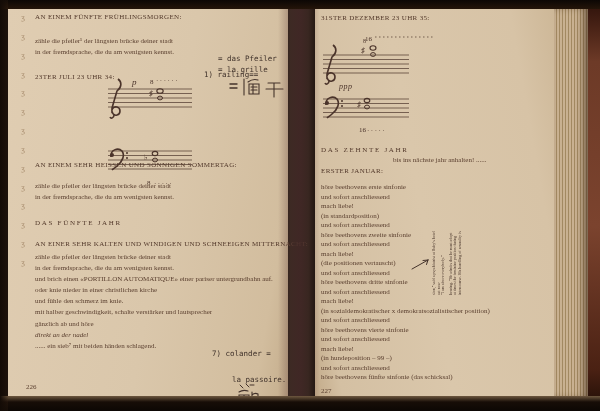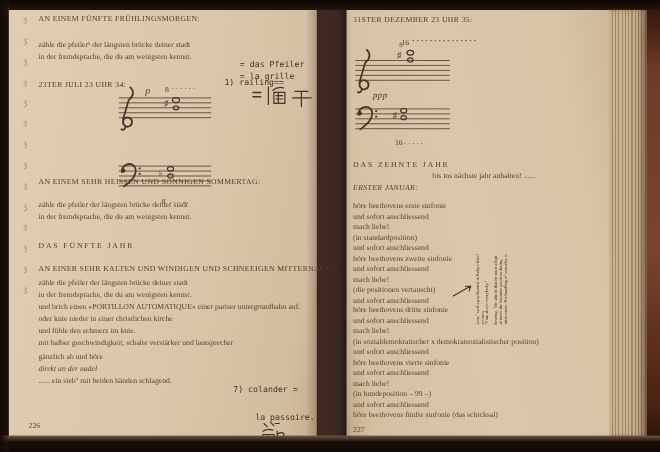--- a/index.html
+++ b/index.html
@@ -184,21 +184,21 @@
         <ellipse class="stroke" stroke-width="1" cx="50" cy="76" rx="2.5" ry="1.9"></ellipse>
         <text x="42" y="101" font-size="7">16</text>
         <text x="50" y="102" font-size="7" letter-spacing="1.5">·····</text>
       </g>
     </svg>
 
     <div class="freetext" style="left:78px;top:119px;margin-top:28px;">bis ins nächste jahr anhalten! ......</div>
 
     <div class="caps caps-wide" style="left:6px;top:137px;">DAS ZEHNTE JAHR</div>
 
-    <div class="caps" style="left:6px;top:158px;font-style:italic;">ERSTER JANUAR:</div>
+    <div class="caps" style="left:6px;top:158px;">ERSTER JANUAR:</div>
 
     <div class="body-lines tight" style="left:6px;top:174px;">
       <div>höre beethovens erste sinfonie</div>
       <div>und sofort anschliessend</div>
       <div>mach liebe!</div>
       <div>(in standardposition)</div>
       <div>und sofort anschliessend</div>
       <div>höre beethovens zweite sinfonie</div>
       <div>und sofort anschliessend</div>
       <div>mach liebe!</div>

